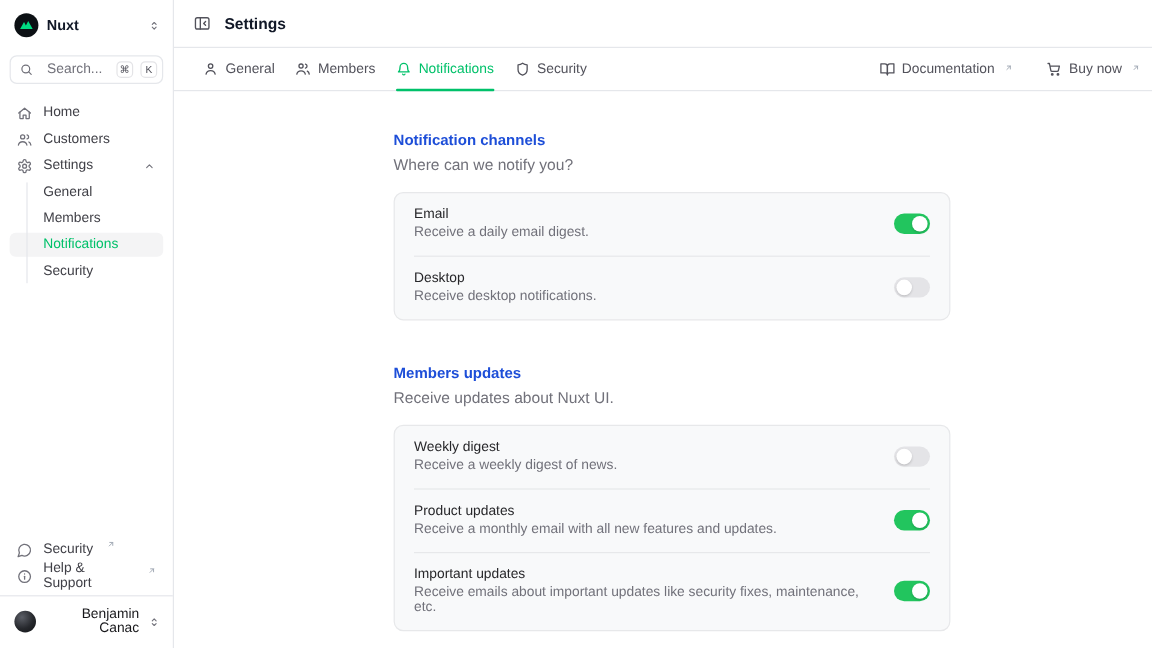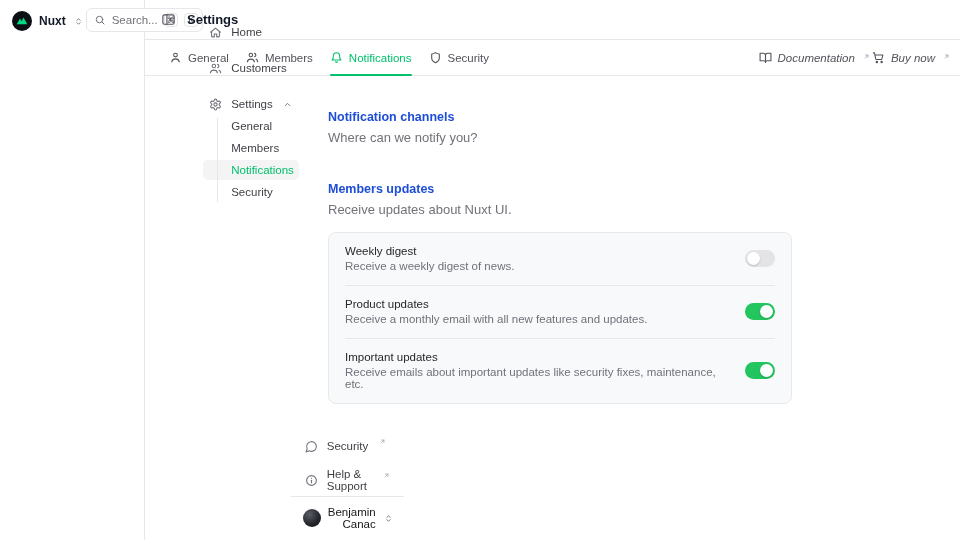--- a/index.html
+++ b/index.html
@@ -2,33 +2,33 @@
 <html style="--accent: #00c16a; --toggle-on: #22c55e;"><head>
 <meta charset="utf-8">
 <style>
   * { margin:0; padding:0; box-sizing:border-box; }
   html,body { width:960px; height:540px; overflow:hidden; background:#fff;
     font-family:"Liberation Sans","DejaVu Sans",sans-serif; color:#18181b; }
   .app { display:flex; width:960px; height:540px; }
 
   
   .sidebar { width:145px; min-width:145px; border-right:1px solid #e5e7eb;
-    display:flex; flex-direction:row; padding:8px; background:#fff; }
+    display:flex; flex-direction:column; padding:8px; background:#fff; }
   .ws-row { display:flex; align-items:center; gap:7px; height:24px; margin:1px 0 13px; padding:0 2px 0 4px; }
   .ws-logo { width:20px; height:20px; border-radius:50%; background:#0c1014; display:flex; align-items:center; justify-content:center; flex-shrink:0; }
   .ws-name { font-size:12px; font-weight:700; color:#111827; }
   .ws-caret { margin-left:auto; color:#71717a; display:flex; }
   .search { height:24px; border:1px solid #e5e7eb; border-radius:6px; display:flex; align-items:center;
     gap:6px; padding:0 4px 0 7px; margin-bottom:14px; color:#71717a; cursor:text; background:#fff; }
-  .search-ph { font-size:11.5px; color:#71717a; flex:1; }
+  .search-ph { font-size:11.5px; color:#71717a; flex:1;text-align:center; }
   .kbd { font-size:8.5px; color:#52525b; border:1px solid #e4e4e7; border-radius:4px;
     min-width:14px; height:14px; display:flex; align-items:center; justify-content:center; padding:0 2px; background:#fff; }
   .nav { display:flex; flex-direction:column; }
   .nav-item { height:20px; margin-bottom:2px; display:flex; align-items:center; gap:9px;
-    padding:0 6px; border-radius:5px; font-size:11.5px; font-weight:500; color:#3f3f46; cursor:pointer;margin-top:14px; }
+    padding:0 6px; border-radius:5px; font-size:11.5px; font-weight:500; color:#3f3f46; cursor:pointer; }
   .nav-item .nico { color:#71717a; display:flex; flex-shrink:0; }
   .nav-badge { margin-left:auto; border:1px solid #e4e4e7; border-radius:4px; font-size:9px;
     color:#52525b; padding:1px 4px; line-height:1.1; background:#fff; }
   .nav-caret { margin-left:auto; color:#71717a; display:flex; }
   .submenu { position:relative; margin-bottom:2px; }
   .submenu::before { content:""; position:absolute; left:14px; top:2px; bottom:2px; width:1px; background:#e5e7eb; }
   .sub-item { height:20px; margin-bottom:2px; display:flex; align-items:center; padding-left:28px;
     border-radius:5px; font-size:11.5px; color:#3f3f46; cursor:pointer; }
   .sub-item.active { background:#f4f4f5; color:var(--accent,#00c16a); font-weight:500; }
   .sidebar-bottom { margin-top:auto; }
@@ -45,21 +45,21 @@
   .collapse-btn { display:flex; color:#52525b; cursor:pointer; }
   .page-title { font-size:13px; font-weight:700; color:#111827; }
   .tabbar { height:36px; border-bottom:1px solid #e5e7eb; display:flex; align-items:center; padding:0 10px 0 24px; }
   .tabs { display:flex; gap:17px; height:100%; }
   .tab { display:flex; align-items:center; gap:6px; font-size:11.5px; font-weight:500; color:#52525b;
     height:100%; position:relative; cursor:pointer; }
   .tab.active { color:var(--accent,#00c16a); }
   .tab.active::after { content:""; position:absolute; left:0; right:0; bottom:-1px; height:2px;
     background:var(--accent,#00c16a); border-radius:2px; }
   .tab .tico { display:flex; }
-  .actions { margin-left:auto; display:flex; gap:2px;font-style:italic; }
+  .actions { margin-left:auto; display:flex; gap:28px; }
   .action { display:flex; align-items:center; gap:6px; font-size:11.5px; font-weight:500; color:#52525b; cursor:pointer; }
   .action .aico { display:flex; color:#52525b; }
 
   .content { width:464px; margin-left:183px; padding-top:34px; }
   .section + .section { margin-top:37px; }
   .section-title { font-size:12.5px; font-weight:700; color:#1d4ed8; }
   .section-desc { font-size:13px; color:#71717a; margin-top:6px; }
   .card { margin-top:15px; background:#f8f9fa; border:1px solid #e7e8ea; border-radius:8px; padding:0 16px; }
   .setting-row { padding:12px 0 13px; display:flex; align-items:center; justify-content:space-between; gap:12px; }
   .setting-row + .setting-row { border-top:1px solid #e7e8ea; }
@@ -292,20 +292,36 @@
           </span>
         </div>
       </div>
     </div>
 
     <div class="content">
 
       <section class="section">
         <div class="section-title">Notification channels</div>
         <div class="section-desc">Where can we notify you?</div>
+        <div class="card">
+          <div class="setting-row">
+            <div>
+              <div class="setting-label">Email</div>
+              <div class="setting-desc">Receive a daily email digest.</div>
+            </div>
+            <div class="toggle on"></div>
+          </div>
+          <div class="setting-row">
+            <div>
+              <div class="setting-label">Desktop</div>
+              <div class="setting-desc">Receive desktop notifications.</div>
+            </div>
+            <div class="toggle"></div>
+          </div>
+        </div>
       </section>
 
       <section class="section">
         <div class="section-title">Members updates</div>
         <div class="section-desc">Receive updates about Nuxt UI.</div>
         <div class="card">
           <div class="setting-row">
             <div>
               <div class="setting-label">Weekly digest</div>
               <div class="setting-desc">Receive a weekly digest of news.</div>

